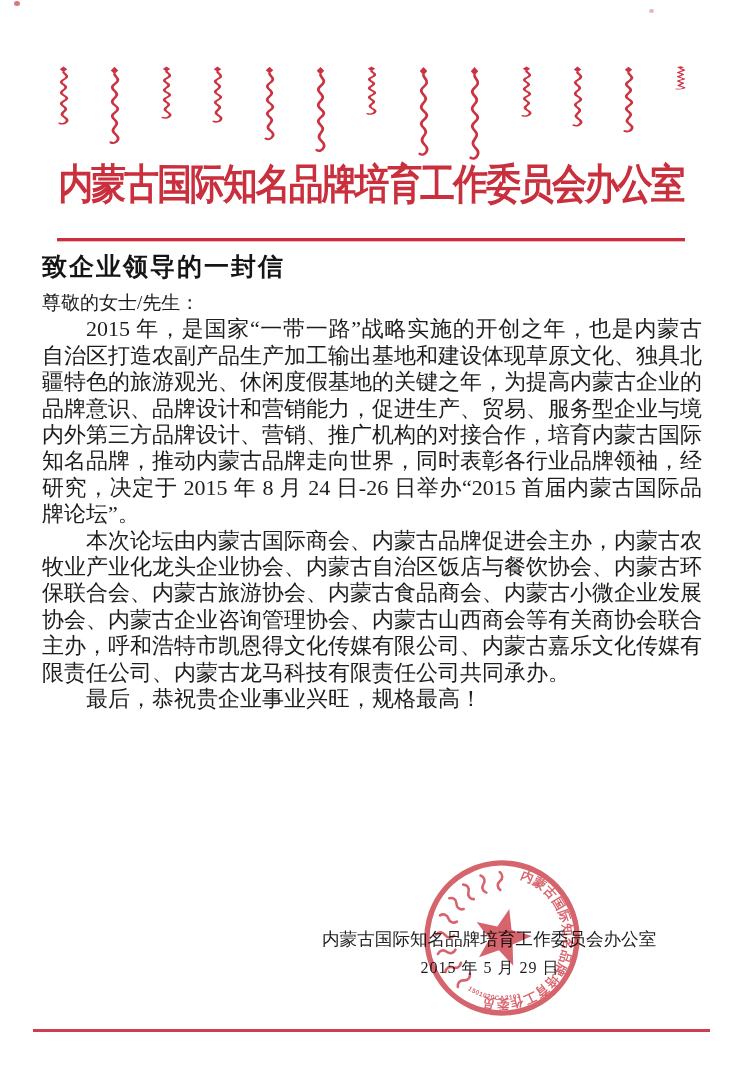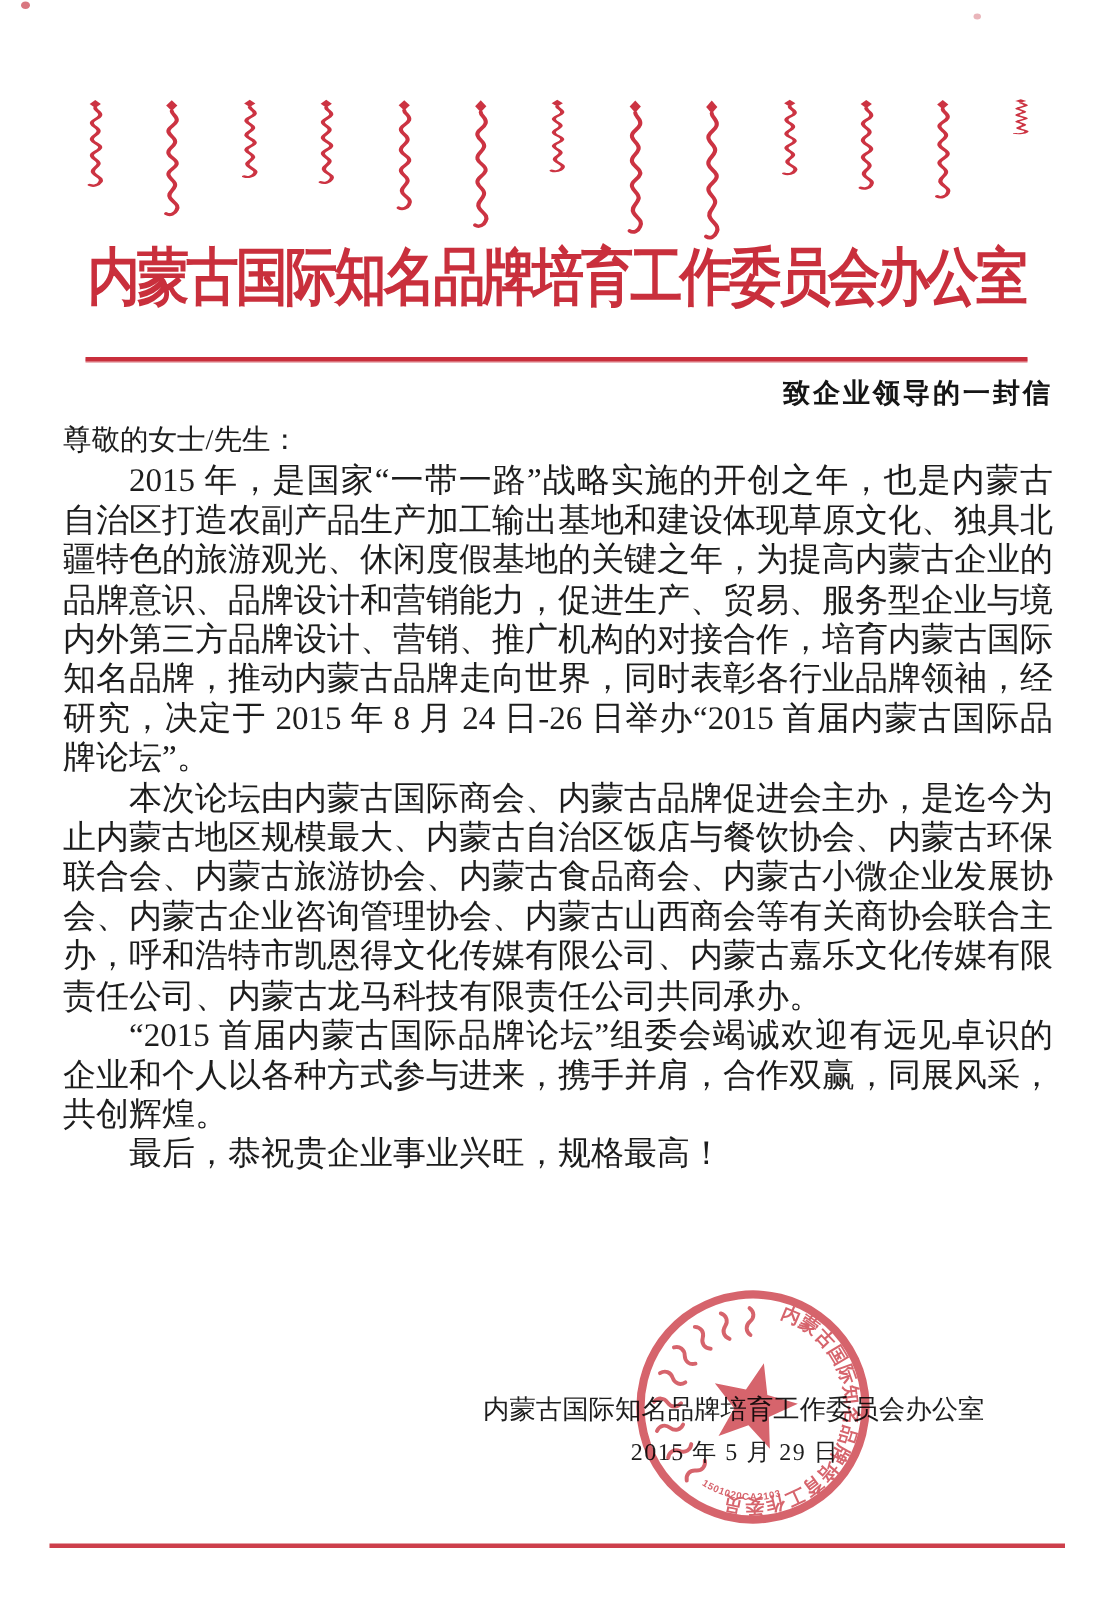--- a/index.html
+++ b/index.html
@@ -32,23 +32,23 @@
   }
   .rule{position:absolute;background:#c92f3c;}
   .rule-top{left:57px;top:238px;width:628px;height:3px;box-shadow:0 1px 0 rgba(201,47,60,.35);}
   .rule-bottom{left:33px;top:1029px;width:677px;height:3px;opacity:.92;}
   
   .letter-body{
     position:absolute;left:42px;top:250px;width:660px;
   }
   .letter-title{
     margin:0 0 7px 0;
-    text-align:right;
+    text-align:left;
     font-family:"Liberation Sans","DejaVu Sans",sans-serif;
-    font-size:18px;font-weight:bold;letter-spacing:2px;
+    font-size:25px;font-weight:bold;letter-spacing:2px;
     color:#151515;
   }
   .salutation{
     margin:0;
     font-size:19px;line-height:26.4px;
   }
   .para{
     margin:0;
     font-size:22px;line-height:26.4px;
     text-align:justify;
@@ -133,22 +133,21 @@
         </svg>
       </div>
     <h1 class="org-title">内蒙古国际知名品牌培育工作委员会办公室</h1>
     <div class="rule rule-top"></div>
   </header>
 
   <main class="letter-body">
     <h2 class="letter-title">致企业领导的一封信</h2>
     <p class="salutation">尊敬的女士/先生：</p>
     <p class="para">2015 年，是国家“一带一路”战略实施的开创之年，也是内蒙古自治区打造农副产品生产加工输出基地和建设体现草原文化、独具北疆特色的旅游观光、休闲度假基地的关键之年，为提高内蒙古企业的品牌意识、品牌设计和营销能力，促进生产、贸易、服务型企业与境内外第三方品牌设计、营销、推广机构的对接合作，培育内蒙古国际知名品牌，推动内蒙古品牌走向世界，同时表彰各行业品牌领袖，经研究，决定于 2015 年 8 月 24 日-26 日举办“2015 首届内蒙古国际品牌论坛”。</p>
-    <p class="para">本次论坛由内蒙古国际商会、内蒙古品牌促进会主办，是迄今为止内蒙古地区规模最大、内蒙古自治区饭店与餐饮协会、内蒙古环保联合会、内蒙古旅游协会、内蒙古食品商会、内蒙古小微企业发展协会、内蒙古企业咨询管理协会、内蒙古山西商会等有关商协会联合主办，呼和浩特市凯恩得文化传媒有限公司、内蒙古嘉乐文化传媒有限责任公司、内蒙古龙马科技有限责任公司共同承办。</p>
-    <p class="para">“2015 首届内蒙古国际品牌论坛”组委会竭诚欢迎有远见卓识的企业和个人以各种方式参与进来，携手并肩，合作双赢，同展风采，共创辉煌。</p>
+    <p class="para">本次论坛由内蒙古国际商会、内蒙古品牌促进会主办，内蒙古农牧业产业化龙头企业协会、内蒙古自治区饭店与餐饮协会、内蒙古环保联合会、内蒙古旅游协会、内蒙古食品商会、内蒙古小微企业发展协会、内蒙古企业咨询管理协会、内蒙古山西商会等有关商协会联合主办，呼和浩特市凯恩得文化传媒有限公司、内蒙古嘉乐文化传媒有限责任公司、内蒙古龙马科技有限责任公司共同承办。</p>
     <p class="para">最后，恭祝贵企业事业兴旺，规格最高！</p>
   </main>
 
   <div class="sign-block">
     <div class="signature">内蒙古国际知名品牌培育工作委员会办公室</div>
     <div class="sig-date">2015 年 5 月 29 日</div>
   </div>
 
   <div class="seal">
     <svg viewBox="0 0 180 180">

